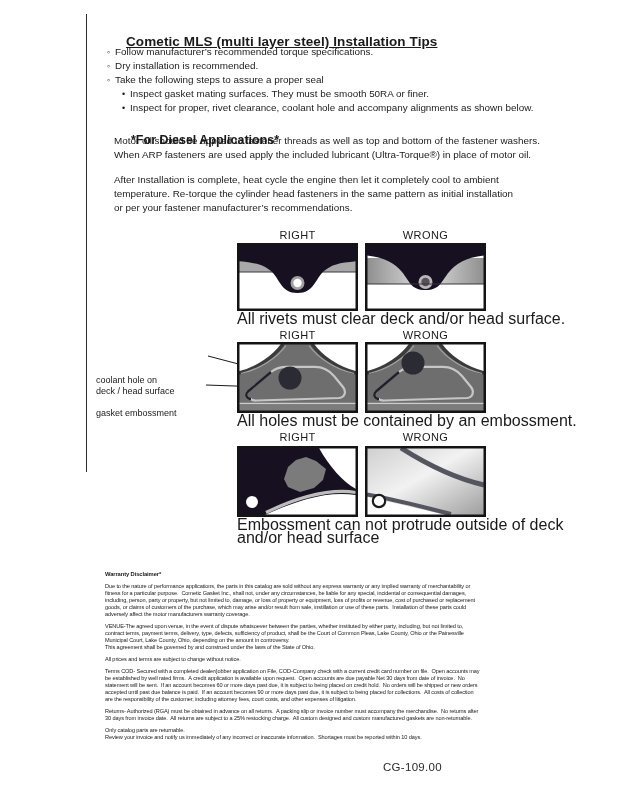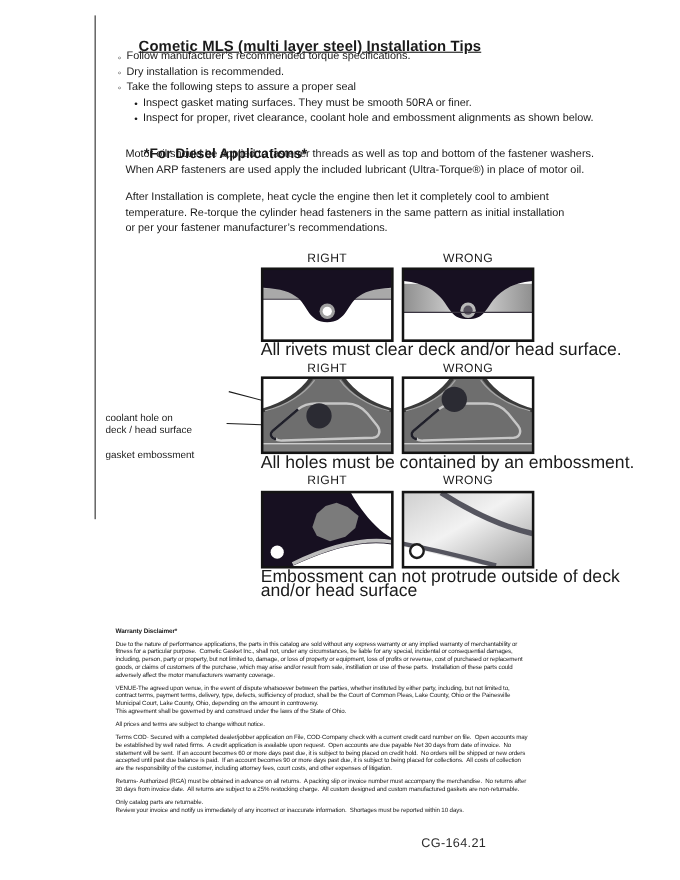--- a/index.html
+++ b/index.html
@@ -52,21 +52,21 @@
     <div class="tip-row">
       <span class="tip-marker">◦</span>
       <span>Take the following steps to assure a proper seal</span>
     </div>
     <div class="tip-row sub">
       <span class="tip-marker">•</span>
       <span>Inspect gasket mating surfaces.  They must be smooth 50RA or finer.</span>
     </div>
     <div class="tip-row sub">
       <span class="tip-marker">•</span>
-      <span>Inspect for proper, rivet clearance, coolant hole and embossment alignments as shown below.</span>
+      <span>Inspect for proper, rivet clearance, coolant hole and accompany alignments as shown below.</span>
     </div>
   </div>
 
   <h2 class="diesel-heading">*For Diesel Applications*</h2>
   <p class="para" id="p1">Motor oil should be applied to fastener threads as well as top and bottom of the fastener washers.
 When ARP fasteners are used apply the included lubricant (Ultra-Torque®) in place of motor oil.</p>
   <p class="para" id="p2">After Installation is complete, heat cycle the engine then let it completely cool to ambient
 temperature. Re-torque the cylinder head fasteners in the same pattern as initial installation
 or per your fastener manufacturer’s recommendations.</p>
 
@@ -196,15 +196,15 @@
 be established by well rated firms.  A credit application is available upon request.  Open accounts are due payable Net 30 days from date of invoice.  No
 statement will be sent.  If an account becomes 60 or more days past due, it is subject to being placed on credit hold.  No orders will be shipped or new orders
 accepted until past due balance is paid.  If an account becomes 90 or more days past due, it is subject to being placed for collections.  All costs of collection
 are the responsibility of the customer, including attorney fees, court costs, and other expenses of litigation.</p>
     <p>Returns- Authorized (RGA) must be obtained in advance on all returns.  A packing slip or invoice number must accompany the merchandise.  No returns after
 30 days from invoice date.  All returns are subject to a 25% restocking charge.  All custom designed and custom manufactured gaskets are non-returnable.</p>
     <p>Only catalog parts are returnable.
 Review your invoice and notify us immediately of any incorrect or inaccurate information.  Shortages must be reported within 10 days.</p>
   </div>
 
-  <div class="page-num">CG-164.21</div>
+  <div class="page-num">CG-109.00</div>
 
 </div>
 
 </body></html>

